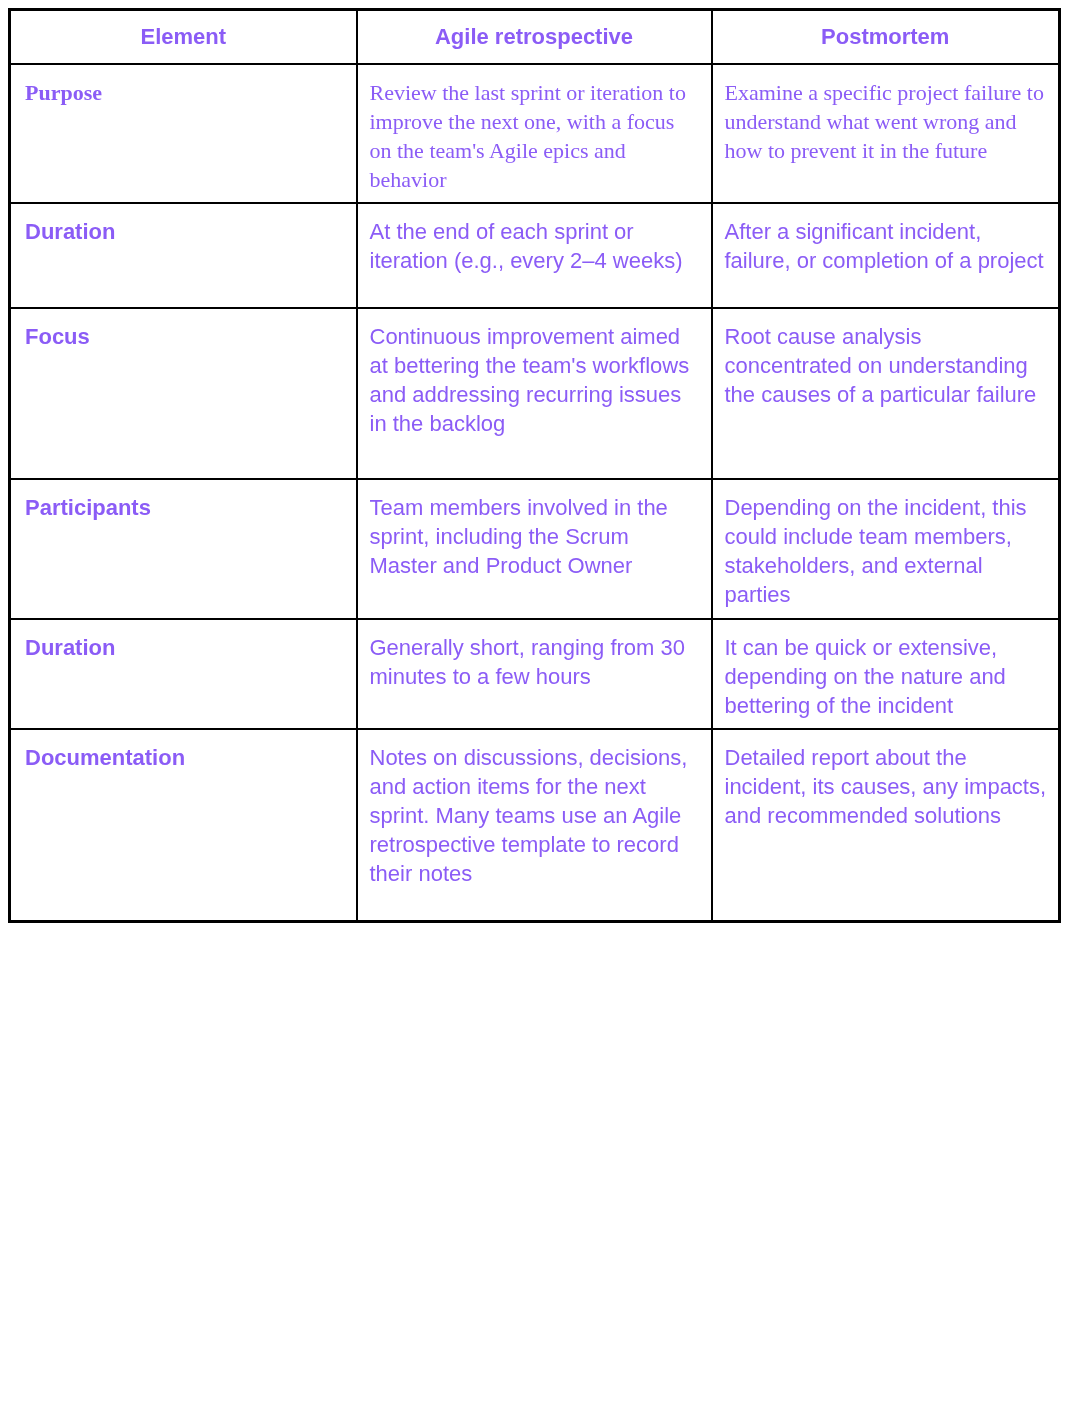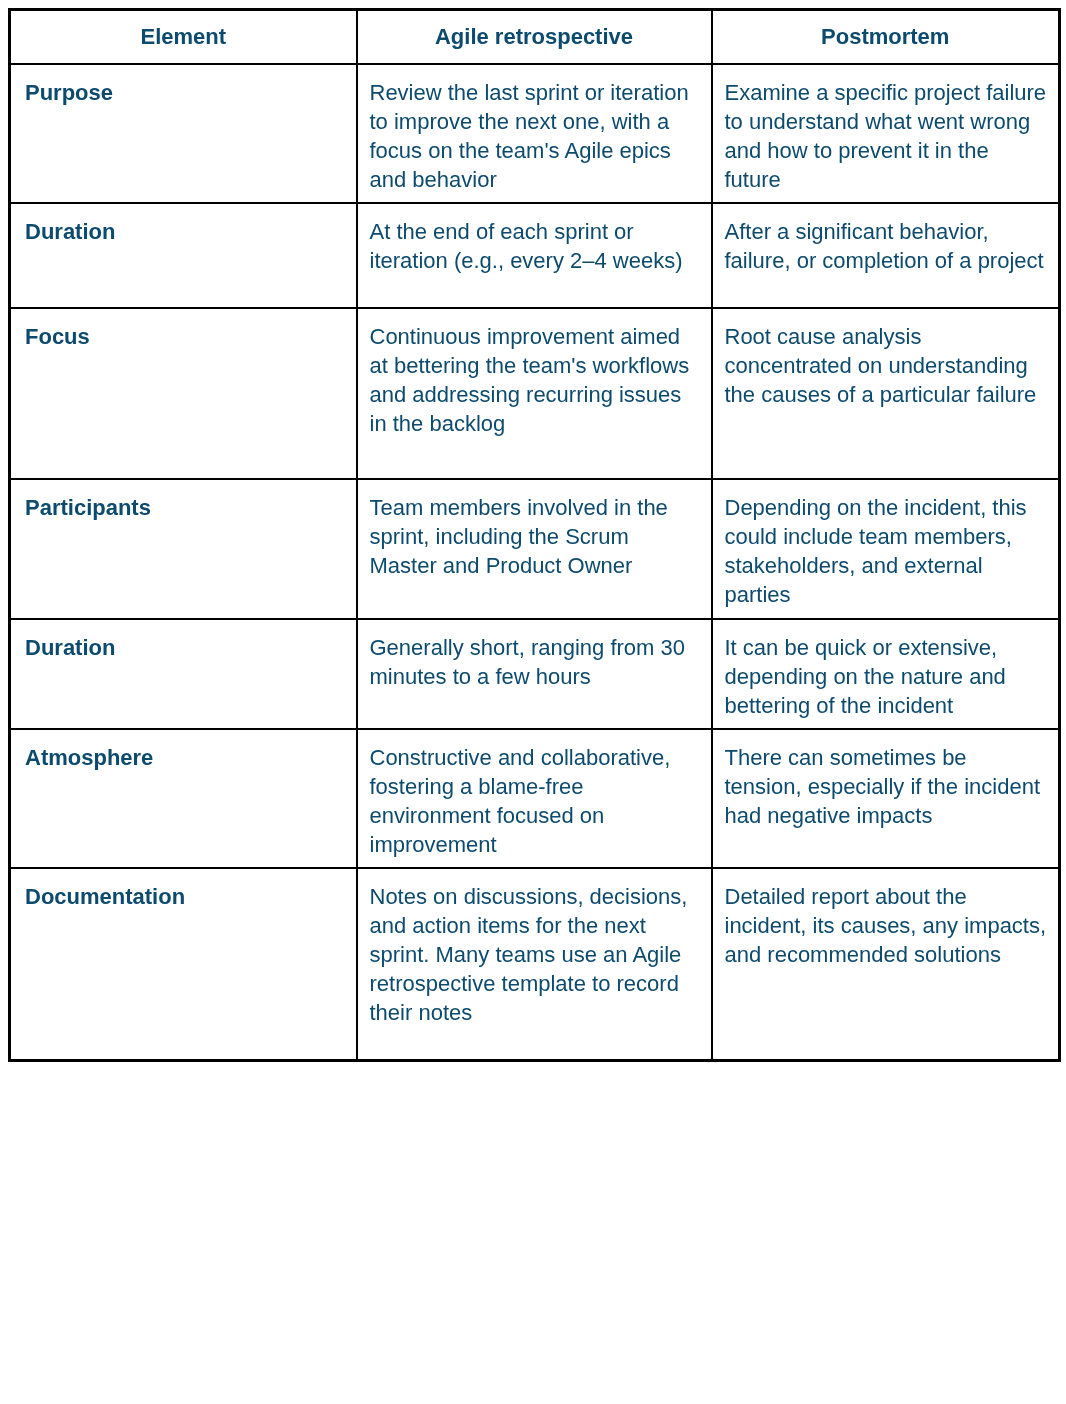--- a/index.html
+++ b/index.html
@@ -13,21 +13,21 @@
     box-sizing: border-box;
     padding: 8px;
     background: #ffffff;
   }
   table.cmp {
     border-collapse: collapse;
     table-layout: fixed;
     width: 1050px;
     border: 3px solid #000000;
     font-family: "Liberation Sans", sans-serif;
-    color: #0c4a6e;
+    color: #8b5cf6;
     background: #ffffff;
   }
   table.cmp th,
   table.cmp td {
     border: 2px solid #000000;
     box-sizing: border-box;
   }
   table.cmp th {
     font-size: 22px;
     font-weight: bold;
@@ -41,21 +41,21 @@
     line-height: 29px;
     vertical-align: top;
     text-align: left;
     padding: 13px 10px 8px 12px;
   }
   table.cmp td.el {
     font-weight: bold;
     padding-left: 14px;
   }
   
-  tr.r0 { height: 124px; }
+  tr.r0 { height: 124px; font-family: Liberation Serif, serif; }
   tr.r1 { height: 105px; }
   tr.r2 { height: 171px; }
   tr.r3 { height: 137px; }
   tr.r4 { height: 140px; }
   tr.r5 { height: 110px; }
   tr.r6 { height: 170px; }
   tr.r7 { height: 138px; }
   tr.r8 { height: 193px; }
 </style>
 </head>
@@ -77,42 +77,37 @@
     </thead>
     <tbody>
       <tr class="r0">
         <td class="el">Purpose</td>
         <td>Review the last sprint or iteration to improve the next one, with a focus on the team's Agile epics and behavior</td>
         <td>Examine a specific project failure to understand what went wrong and how to prevent it in the future</td>
       </tr>
       <tr class="r1">
         <td class="el">Duration</td>
         <td>At the end of each sprint or iteration (e.g., every 2–4 weeks)</td>
-        <td>After a significant behavior, failure, or completion of a project</td>
+        <td>After a significant incident, failure, or completion of a project</td>
       </tr>
       <tr class="r2">
         <td class="el">Focus</td>
         <td>Continuous improvement aimed at bettering the team's workflows and addressing recurring issues in the backlog</td>
         <td>Root cause analysis concentrated on understanding the causes of a particular failure</td>
       </tr>
       <tr class="r4">
         <td class="el">Participants</td>
         <td>Team members involved in the sprint, including the Scrum Master and Product Owner</td>
         <td>Depending on the incident, this could include team members, stakeholders, and external parties</td>
       </tr>
       <tr class="r5">
         <td class="el">Duration</td>
         <td>Generally short, ranging from 30 minutes to a few hours</td>
         <td>It can be quick or extensive, depending on the nature and bettering of the incident</td>
       </tr>
-      <tr class="r7">
-        <td class="el">Atmosphere</td>
-        <td>Constructive and collaborative, fostering a blame-free environment focused on improvement</td>
-        <td>There can sometimes be tension, especially if the incident had negative impacts</td>
-      </tr>
       <tr class="r8">
         <td class="el">Documentation</td>
         <td>Notes on discussions, decisions, and action items for the next sprint. Many teams use an Agile retrospective template to record their notes</td>
         <td>Detailed report about the incident, its causes, any impacts, and recommended solutions</td>
       </tr>
     </tbody>
   </table>
 </div>
 
 </body></html>

